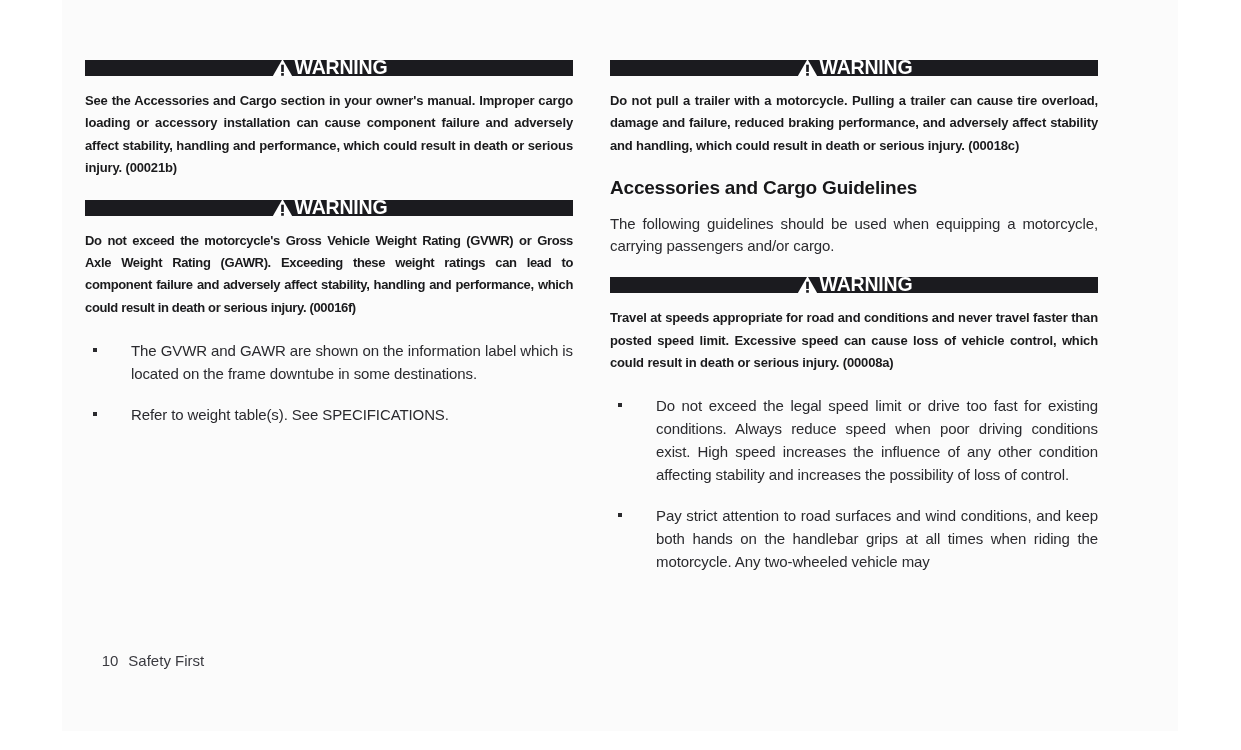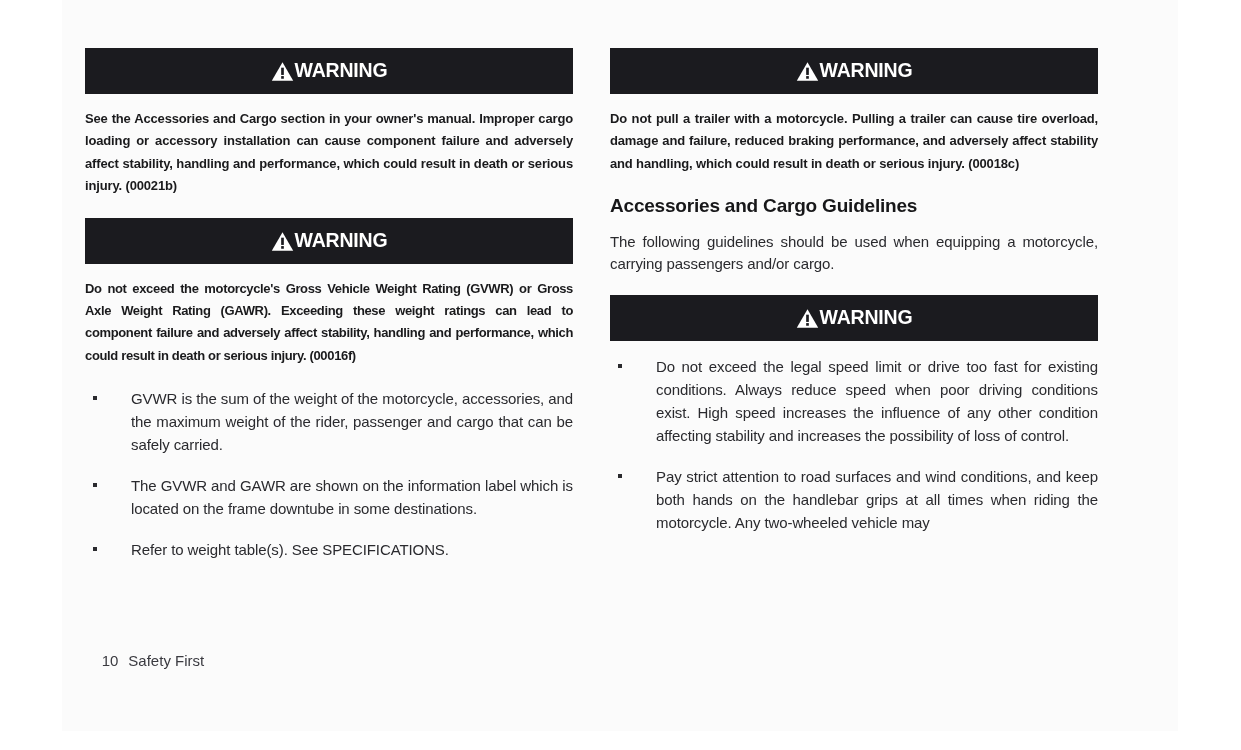--- a/index.html
+++ b/index.html
@@ -38,23 +38,23 @@
     top: 48px;
     width: 488px;
   }
   .col-left  { left: 23px; }
   .col-right { left: 548px; }
 
   
   .warn-banner {
     position: relative;
     width: 100%;
-    height: 46px;
+    height: 16px;
     background: #1b1b1f;
-    margin: 0 0 14px 0;
+    margin: 12px 0 14px 0;
     display: flex;
     align-items: center;
     justify-content: center;
     box-sizing: border-box;
     overflow: hidden;
   }
   .warn-inner {
     display: flex;
     align-items: center;
     justify-content: center;
@@ -186,24 +186,20 @@
           </svg>
           <span class="warn-text">WARNING</span>
         </span>
       </div>
 
       <p class="warn-body tight">Do not exceed the motorcycle's Gross Vehicle Weight Rating (GVWR) or Gross Axle Weight Rating (GAWR). Exceeding these weight ratings can lead to component failure and adversely affect stability, handling and performance, which could result in death or serious injury. (00016f)</p>
 
       <ul class="bullets">
         <li>
           <span class="bullet-dot"></span>
-          <span>GVWR is the sum of the weight of the motorcycle, accessories, and the maximum weight of the rider, passenger and cargo that can be safely carried.</span>
-        </li>
-        <li>
-          <span class="bullet-dot"></span>
           <span>The GVWR and GAWR are shown on the information label which is located on the frame downtube in some destinations.</span>
         </li>
         <li class="nojust">
           <span class="bullet-dot"></span>
           <span>Refer to weight table(s). See SPECIFICATIONS.</span>
         </li>
       </ul>
 
     </div>
 
@@ -230,20 +226,21 @@
         <span class="warn-inner">
           <svg class="warn-tri" viewBox="0 0 24 22" aria-hidden="true">
             <path d="M12 1.2 L23.2 20.8 L0.8 20.8 Z" fill="#ffffff"></path>
             <rect x="10.6" y="7.0" width="2.8" height="7.6" fill="#1b1b1f"></rect>
             <rect x="10.6" y="15.8" width="2.8" height="2.8" fill="#1b1b1f"></rect>
           </svg>
           <span class="warn-text">WARNING</span>
         </span>
       </div>
 
+      <p class="warn-body">Travel at speeds appropriate for road and conditions and never travel faster than posted speed limit. Excessive speed can cause loss of vehicle control, which could result in death or serious injury. (00008a)</p>
 
       <ul class="bullets">
         <li>
           <span class="bullet-dot"></span>
           <span>Do not exceed the legal speed limit or drive too fast for existing conditions. Always reduce speed when poor driving conditions exist. High speed increases the influence of any other condition affecting stability and increases the possibility of loss of control.</span>
         </li>
         <li>
           <span class="bullet-dot"></span>
           <span>Pay strict attention to road surfaces and wind conditions, and keep both hands on the handlebar grips at all times when riding the motorcycle. Any two-wheeled vehicle may</span>
         </li>

